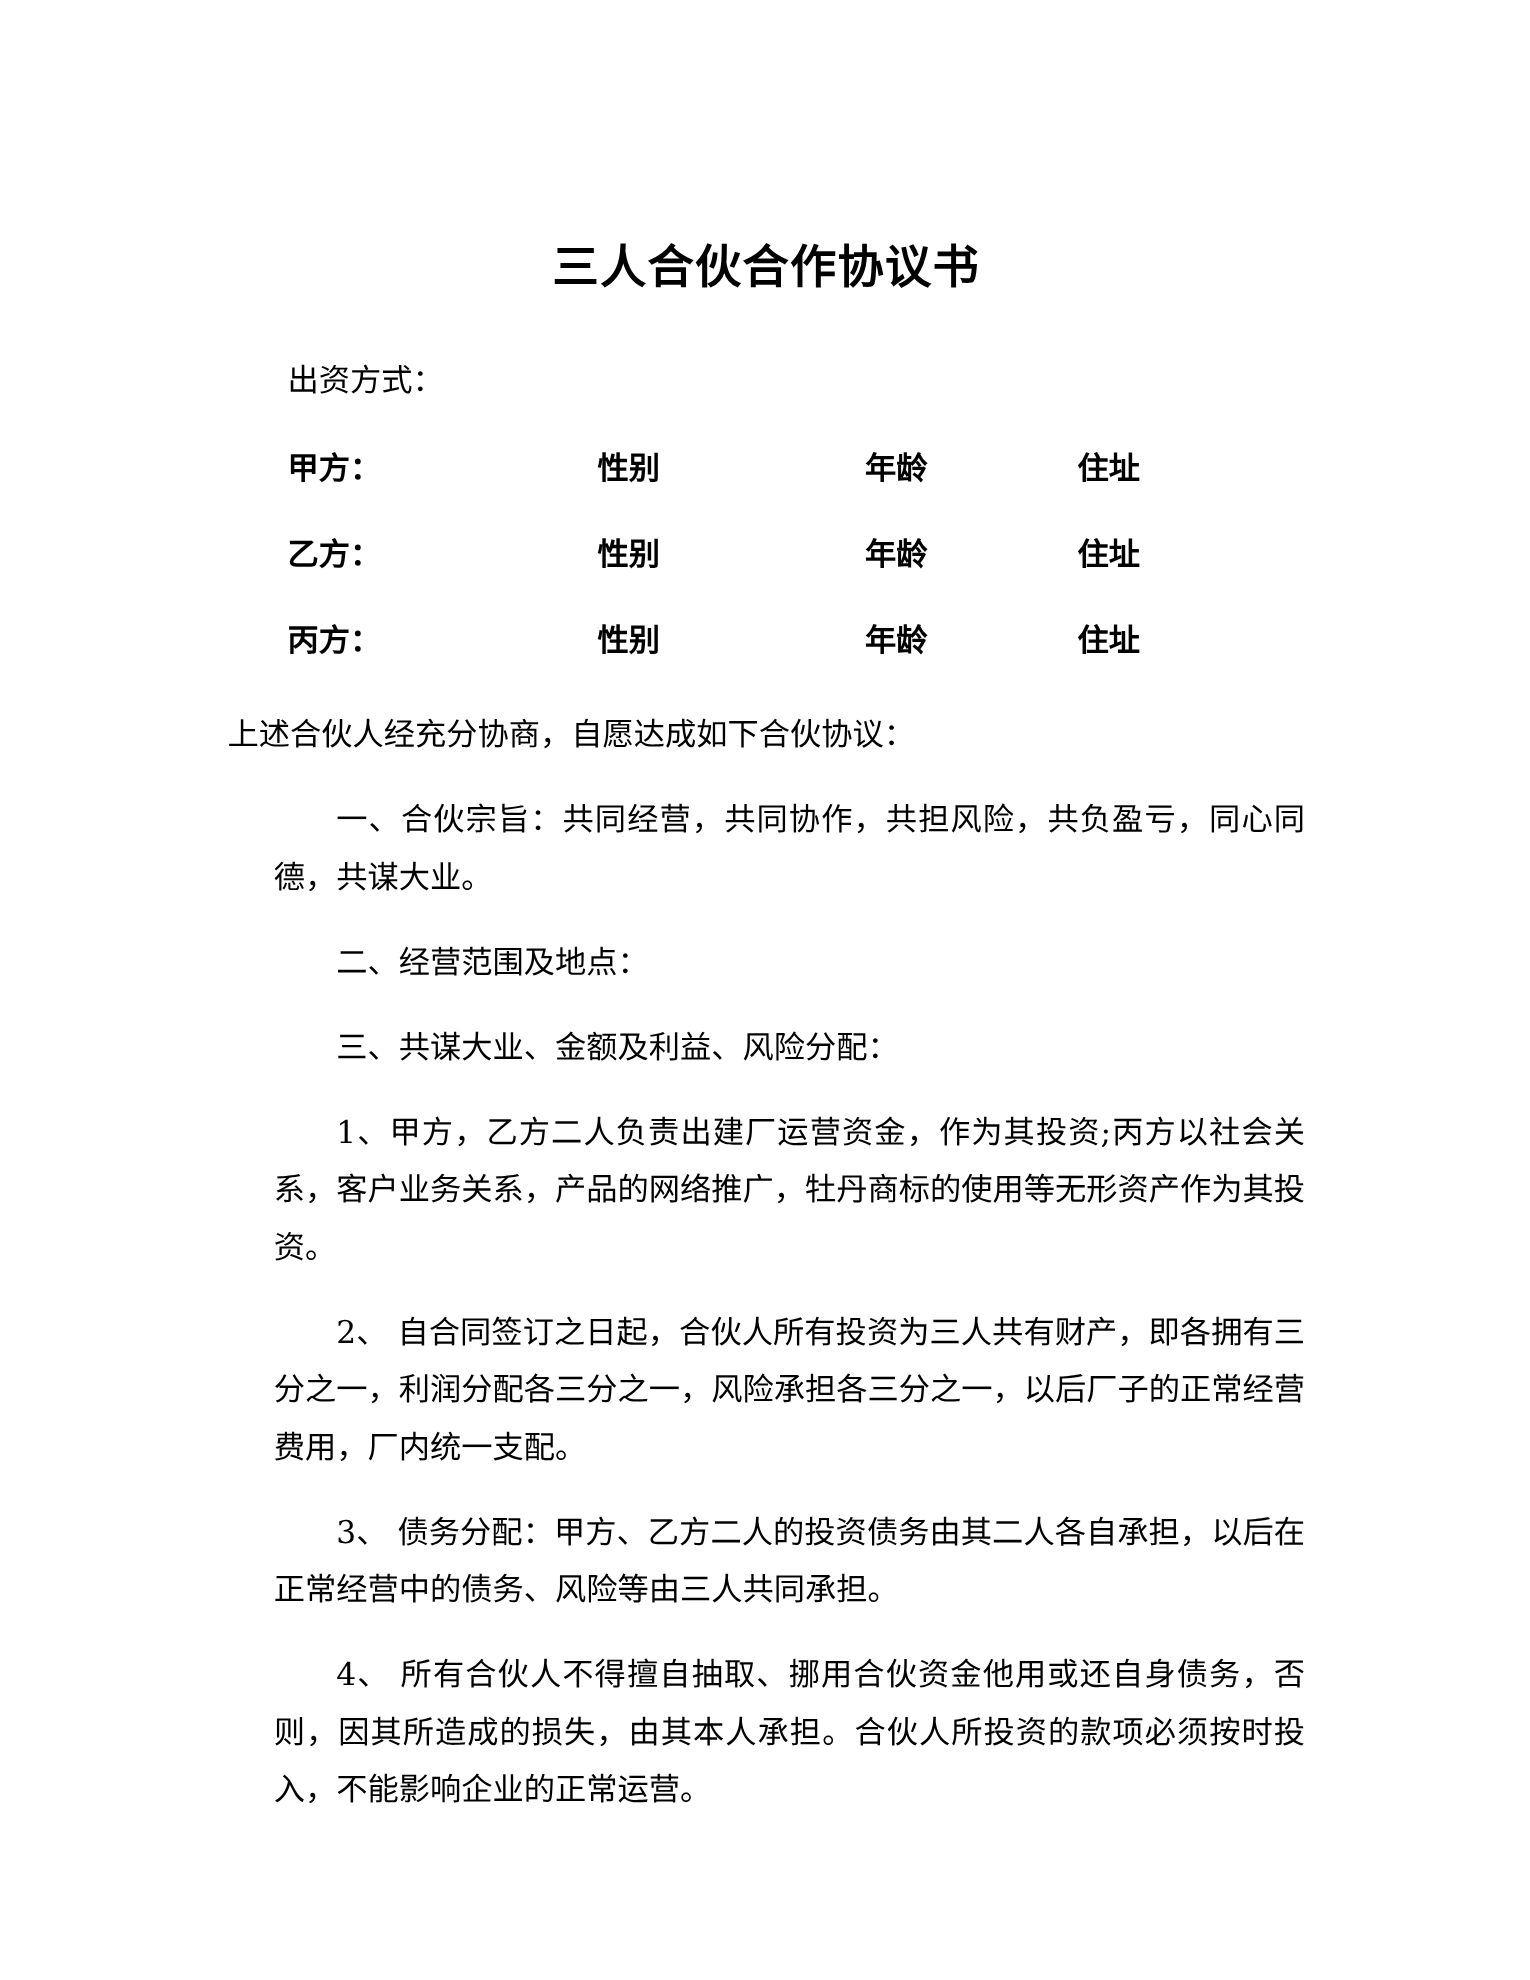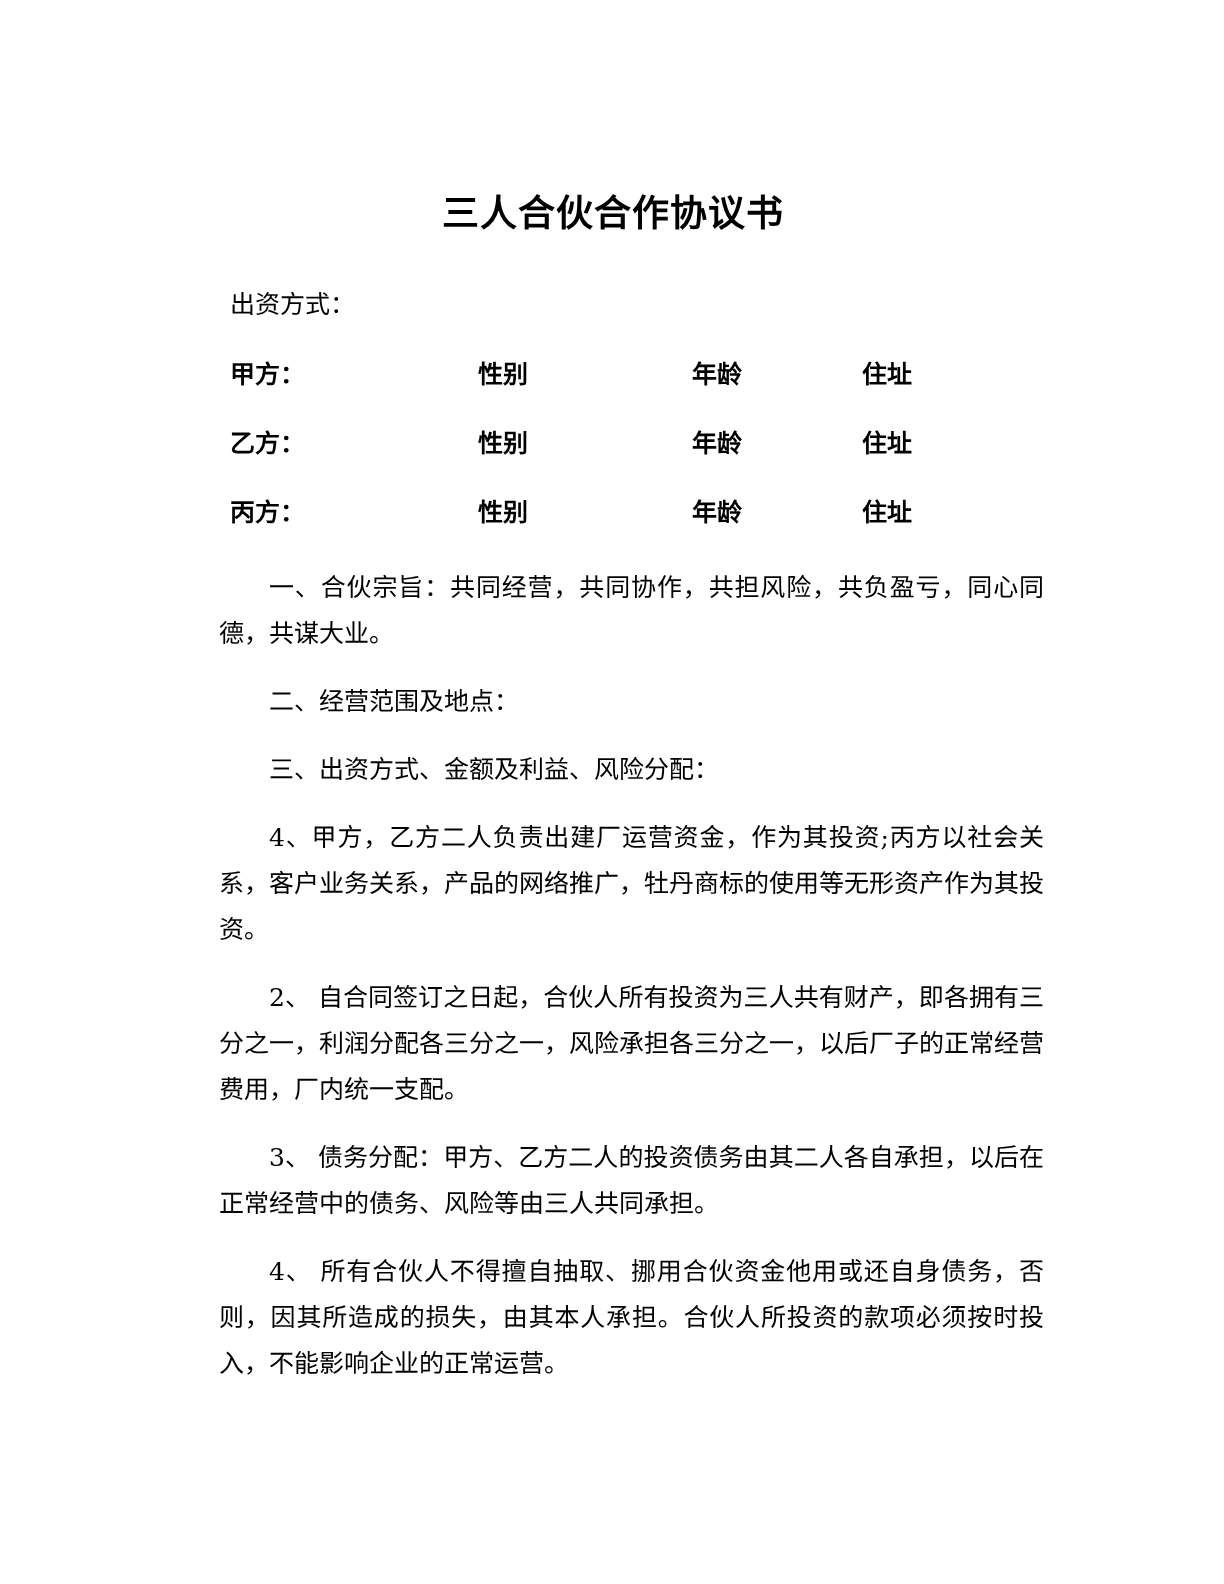--- a/index.html
+++ b/index.html
@@ -119,28 +119,29 @@
 
     <div class="party-row">
       <span class="col col-name">丙方：</span>
       <span class="col col-gender">性别</span>
       <span class="col col-age">年龄</span>
       <span class="col col-addr">住址</span>
     </div>
 
     <div class="spacer-sm"></div>
 
+    <p class="para noindent">上述合伙人经充分协商，自愿达成如下合伙协议：</p>
 
     <p class="para indent">一、合伙宗旨：共同经营，共同协作，共担风险，共负盈亏，同心同德，共谋大业。</p>
 
     <p class="para indent">二、经营范围及地点：</p>
 
-    <p class="para indent">三、出资方式、金额及利益、风险分配：</p>
+    <p class="para indent">三、共谋大业、金额及利益、风险分配：</p>
 
-    <p class="para indent">4、甲方，乙方二人负责出建厂运营资金，作为其投资;丙方以社会关系，客户业务关系，产品的网络推广，牡丹商标的使用等无形资产作为其投资。</p>
+    <p class="para indent">1、甲方，乙方二人负责出建厂运营资金，作为其投资;丙方以社会关系，客户业务关系，产品的网络推广，牡丹商标的使用等无形资产作为其投资。</p>
 
     <p class="para indent">2、 自合同签订之日起，合伙人所有投资为三人共有财产，即各拥有三分之一，利润分配各三分之一，风险承担各三分之一，以后厂子的正常经营费用，厂内统一支配。</p>
 
     <p class="para indent">3、 债务分配：甲方、乙方二人的投资债务由其二人各自承担，以后在正常经营中的债务、风险等由三人共同承担。</p>
 
     <p class="para indent">4、 所有合伙人不得擅自抽取、挪用合伙资金他用或还自身债务，否则，因其所造成的损失，由其本人承担。合伙人所投资的款项必须按时投入，不能影响企业的正常运营。</p>
 
   </div>
 </div>
 

